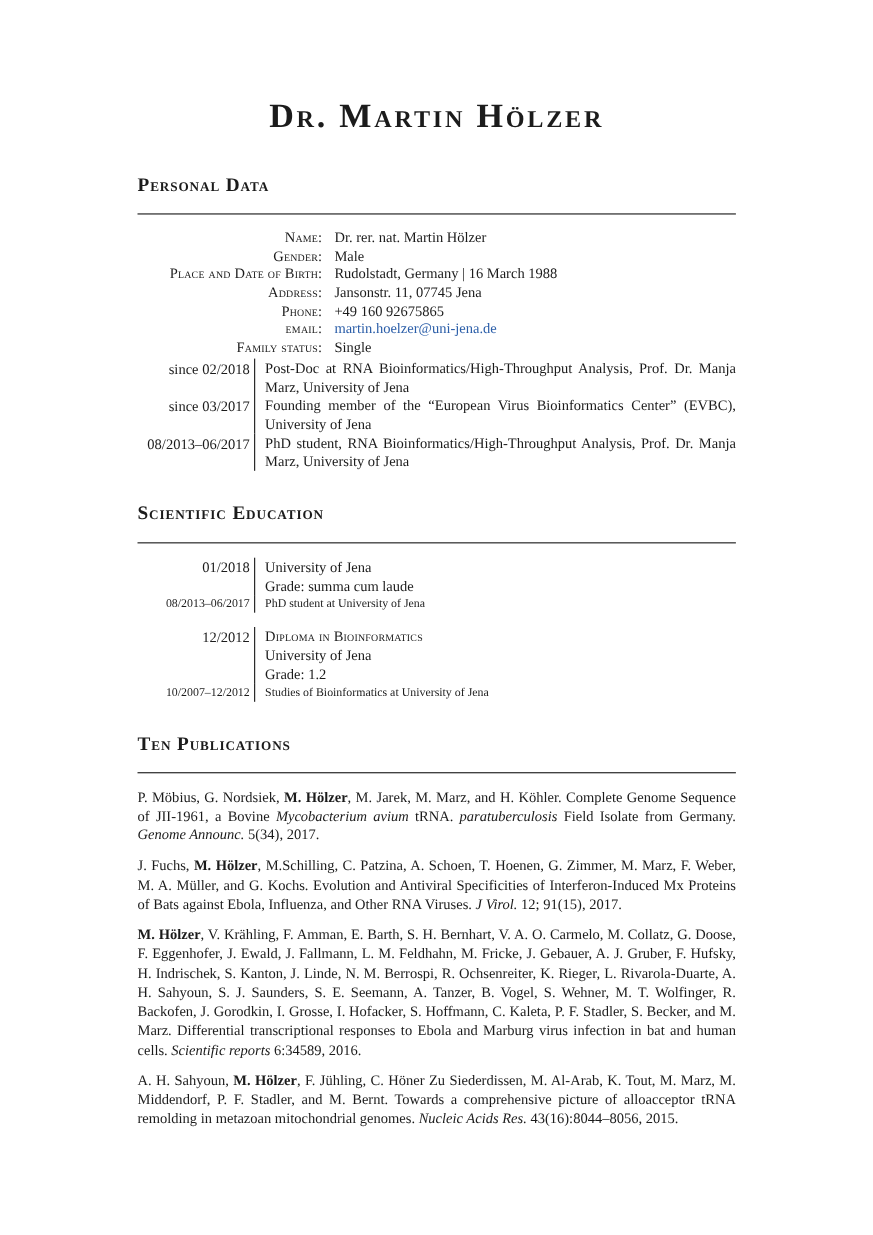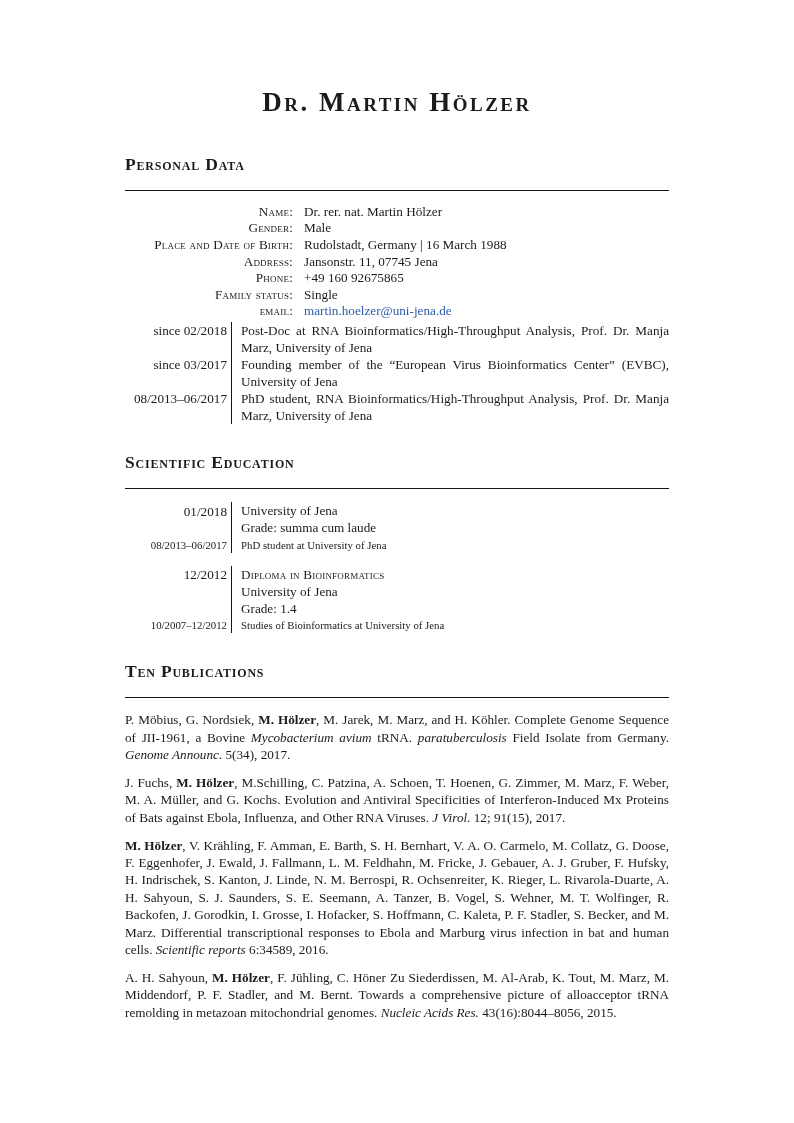--- a/index.html
+++ b/index.html
@@ -11,21 +11,21 @@
     color:var(--ink);
     font-size:13.2px; line-height:1.3;
   }
   .page { width:794px; height:1123px; padding:88px 125px 0 125px; }
 
   
   .cv-title {
     text-align:center;
     font-variant:small-caps;
     font-weight:600;
-    font-size:27px;
+    font-size:31px;
     letter-spacing:2.5px;
     line-height:1.1;
     margin-bottom:8px;
   }
 
   
   h2.section-heading {
     font-variant:small-caps;
     font-weight:600;
     font-size:17.5px;
@@ -112,26 +112,26 @@
     </div>
     <div class="p-row">
       <div class="p-label">Address:</div>
       <div class="p-value">Jansonstr. 11, 07745 Jena</div>
     </div>
     <div class="p-row">
       <div class="p-label">Phone:</div>
       <div class="p-value">+49 160 92675865</div>
     </div>
     <div class="p-row">
+      <div class="p-label">email:</div>
+      <div class="p-value"><a class="email-link">martin.hoelzer@uni-jena.de</a></div>
+    </div>
+    <div class="p-row">
       <div class="p-label">Family status:</div>
       <div class="p-value">Single</div>
-    </div>
-    <div class="p-row">
-      <div class="p-label">email:</div>
-      <div class="p-value"><a class="email-link">martin.hoelzer@uni-jena.de</a></div>
     </div>
   </div>
 
   <div class="dt-grid">
     <div class="dt-date">since 02/2018</div>
     <div class="dt-content">Post-Doc at RNA Bioinformatics/High-Throughput Analysis, Prof. Dr. Manja Marz, University of Jena</div>
     <div class="dt-date">since 03/2017</div>
     <div class="dt-content">Founding member of the “European Virus Bioinformatics Center” (EVBC), University of Jena</div>
     <div class="dt-date">08/2013–06/2017</div>
     <div class="dt-content">PhD student, RNA Bioinformatics/High-Throughput Analysis, Prof. Dr. Manja Marz, University of Jena</div>
@@ -147,21 +147,21 @@
     </div>
     <div class="dt-date sub">08/2013–06/2017</div>
     <div class="dt-content sub">PhD student at University of Jena</div>
   </div>
 
   <div class="dt-grid edu-block">
     <div class="dt-date">12/2012</div>
     <div class="dt-content">
       <div><span class="edu-degree-sc">Diploma in Bioinformatics</span><span></span></div>
       <div>University of Jena</div>
-      <div>Grade: 1.4</div>
+      <div>Grade: 1.2</div>
     </div>
     <div class="dt-date sub">10/2007–12/2012</div>
     <div class="dt-content sub">Studies of Bioinformatics at University of Jena</div>
   </div>
 
   <h2 class="section-heading">Ten Publications</h2>
   <p class="pub-entry"><span>P. Möbius, G. Nordsiek, </span><span class="b">M. Hölzer</span><span>, M. Jarek, M. Marz, and H. Köhler. Complete Genome Sequence of JII-1961, a Bovine </span><span class="i">Mycobacterium avium</span><span> tRNA. </span><span class="i">paratuberculosis</span><span> Field Isolate from Germany. </span><span class="i">Genome Announc.</span><span> 5(34), 2017.</span></p>
   <p class="pub-entry"><span>J. Fuchs, </span><span class="b">M. Hölzer</span><span>, M.Schilling, C. Patzina, A. Schoen, T. Hoenen, G. Zimmer, M. Marz, F. Weber, M. A. Müller, and G. Kochs. Evolution and Antiviral Specificities of Interferon-Induced Mx Proteins of Bats against Ebola, Influenza, and Other RNA Viruses. </span><span class="i">J Virol.</span><span> 12; 91(15), 2017.</span></p>
   <p class="pub-entry"><span class="b">M. Hölzer</span><span>, V. Krähling, F. Amman, E. Barth, S. H. Bernhart, V. A. O. Carmelo, M. Collatz, G. Doose, F. Eggenhofer, J. Ewald, J. Fallmann, L. M. Feldhahn, M. Fricke, J. Gebauer, A. J. Gruber, F. Hufsky, H. Indrischek, S. Kanton, J. Linde, N. M. Berrospi, R. Ochsenreiter, K. Rieger, L. Rivarola-Duarte, A. H. Sahyoun, S. J. Saunders, S. E. Seemann, A. Tanzer, B. Vogel, S. Wehner, M. T. Wolfinger, R. Backofen, J. Gorodkin, I. Grosse, I. Hofacker, S. Hoffmann, C. Kaleta, P. F. Stadler, S. Becker, and M. Marz. Differential transcriptional responses to Ebola and Marburg virus infection in bat and human cells. </span><span class="i">Scientific reports</span><span> 6:34589, 2016.</span></p>
   <p class="pub-entry"><span>A. H. Sahyoun, </span><span class="b">M. Hölzer</span><span>, F. Jühling, C. Höner Zu Siederdissen, M. Al-Arab, K. Tout, M. Marz, M. Middendorf, P. F. Stadler, and M. Bernt. Towards a comprehensive picture of alloacceptor tRNA remolding in metazoan mitochondrial genomes. </span><span class="i">Nucleic Acids Res.</span><span> 43(16):8044–8056, 2015.</span></p>

